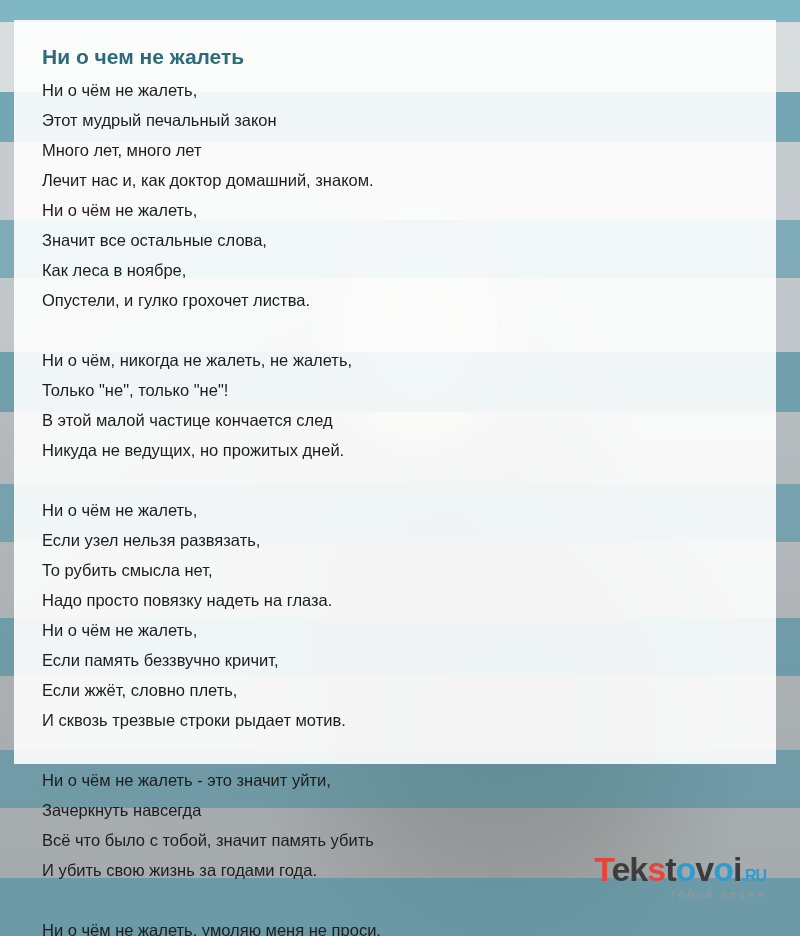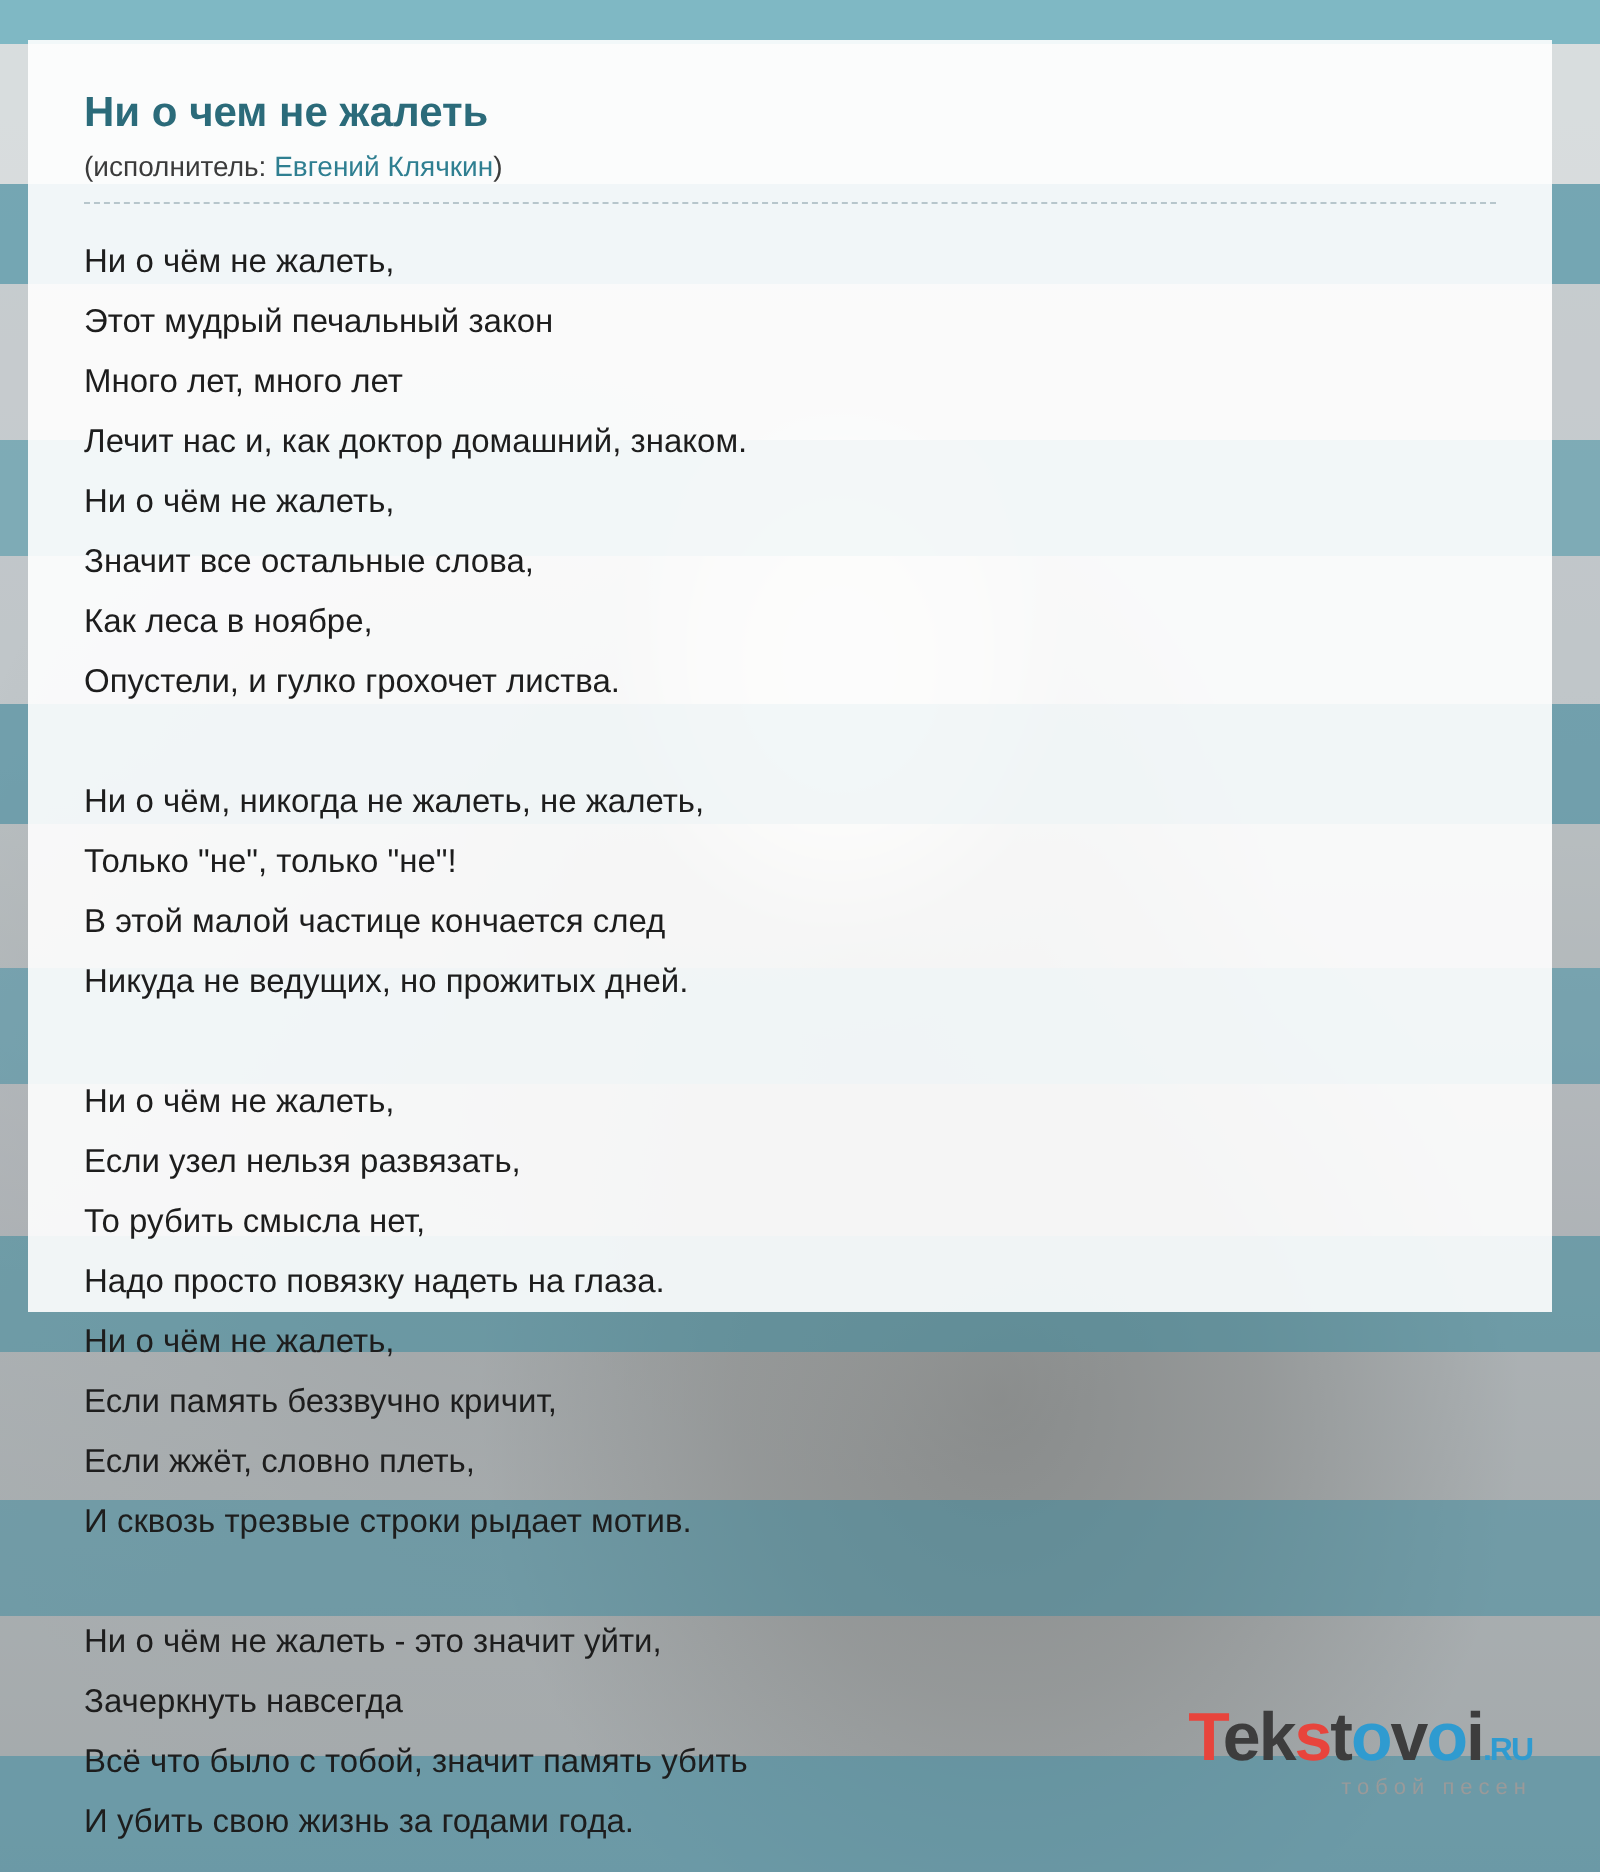--- a/index.html
+++ b/index.html
@@ -52,21 +52,21 @@
   #stripe-13{ top: 750px; height: 58px;  background: #74abb8; opacity: .75; }
   #stripe-14{ top: 808px; height: 70px;  background: #eaeff0; opacity: .5; }
   #stripe-15{ top: 878px; height: 58px;  background: #6fa8b6; opacity: .8; }
 
   
   #lyrics-card {
     position: absolute;
     left: 14px;
     top: 20px;
     width: 762px;
-    height: 636px;
+    height: 744px;
     background: rgba(255,255,255,0.90);
     box-sizing: border-box;
     padding: 24px 28px 20px 28px;
   }
   #song-title {
     font-size: 21px;
     font-weight: bold;
     color: #2b6b7a;
     line-height: 1.2;
     margin: 0 0 6px 0;
@@ -143,21 +143,20 @@
   <div class="stripe" id="stripe-10"></div>
   <div class="stripe" id="stripe-11"></div>
   <div class="stripe" id="stripe-12"></div>
   <div class="stripe" id="stripe-13"></div>
   <div class="stripe" id="stripe-14"></div>
   <div class="stripe" id="stripe-15"></div>
 </div>
 
 <div id="lyrics-card">
   <h1 id="song-title">Ни о чем не жалеть</h1>
-  <div id="performer-line"><span>(исполнитель: </span><a id="performer-link" href="#">Евгений Клячкин</a><span>)</span></div>
   <div id="lyrics-body">Ни о чём не жалеть,
 Этот мудрый печальный закон
 Много лет, много лет
 Лечит нас и, как доктор домашний, знаком.
 Ни о чём не жалеть,
 Значит все остальные слова,
 Как леса в ноябре,
 Опустели, и гулко грохочет листва.
 
 Ни о чём, никогда не жалеть, не жалеть,

